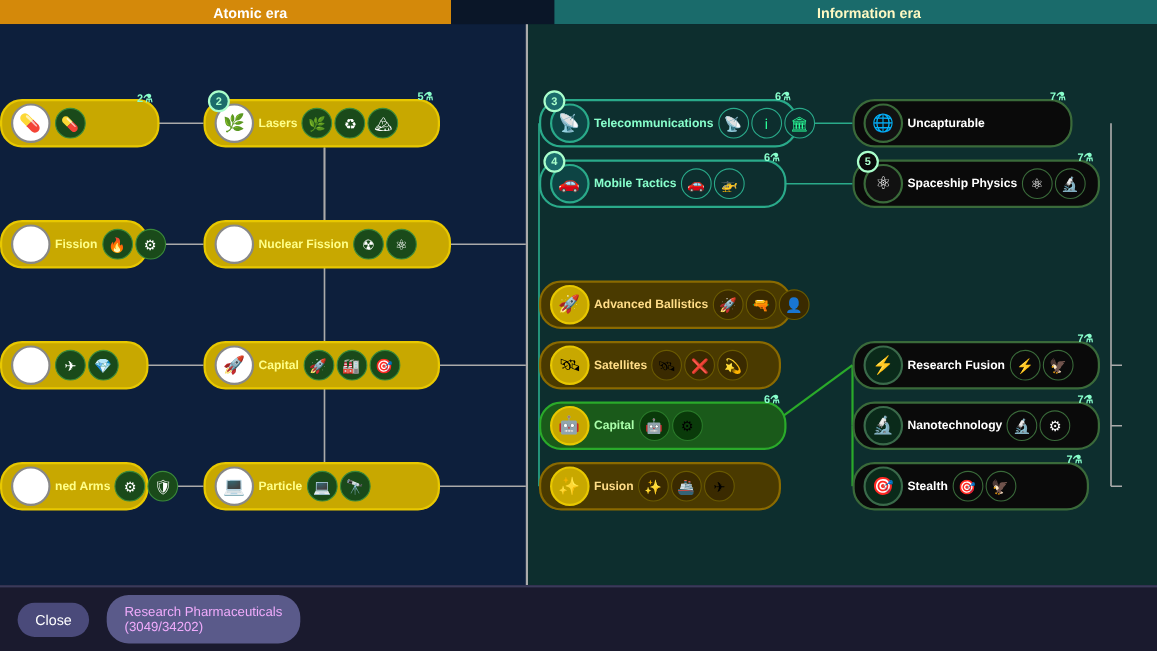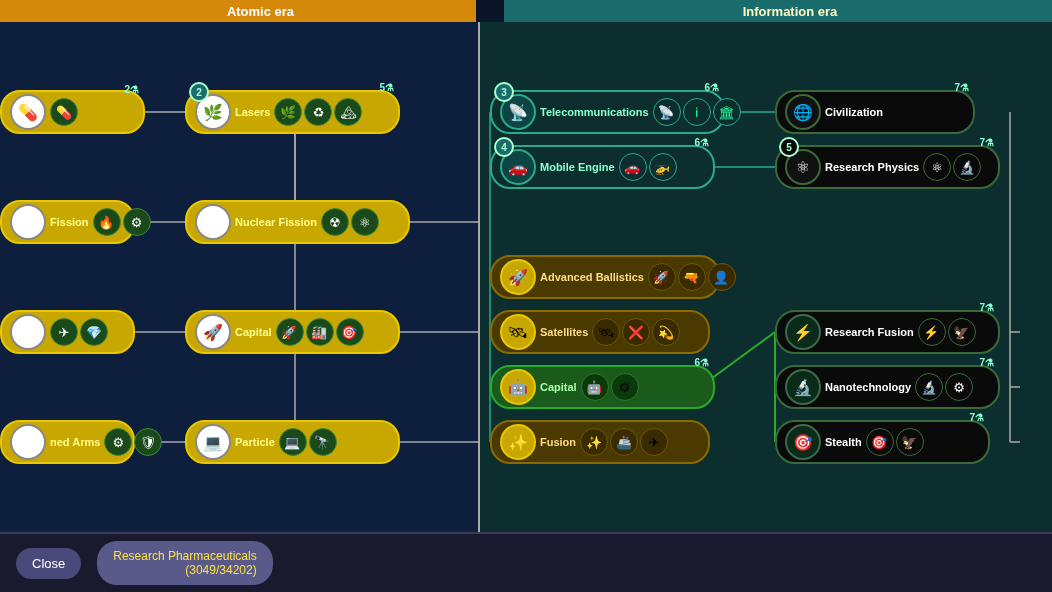--- a/index.html
+++ b/index.html
@@ -18,21 +18,21 @@
       top: 0;
       height: 22px;
       display: flex;
       align-items: center;
       justify-content: center;
       font-size: 13px;
       font-weight: bold;
     }
     .era-atomic {
       left: 0;
-      width: 476px;
+      width: 410px;
       background: #d4890a;
       color: #fff;
       padding-left: 45px;
     }
     .era-info {
       left: 504px;
       width: 572px;
       background: #1a6b6b;
       color: #fef9c3;
     }
@@ -169,27 +169,27 @@
 
     .info-text {
       color: #ddd;
       font-size: 11px;
       flex: 1;
       line-height: 1.4;
     }
 
     .research-btn {
       background: #5a5a8a;
-      color: #fde047;
+      color: #f0abfc;
       border: none;
       border-radius: 20px;
       padding: 8px 16px;
       font-size: 12px;
       cursor: pointer;
-      text-align: right;
+      text-align: left;
       white-space: nowrap;
     }
 
     .tech-node .node-num {
       position: absolute;
       top: -10px;
       left: 2px;
       background: #1a6b6b;
       border: 2px solid #aaffcc;
       border-radius: 50%;
@@ -369,39 +369,39 @@
       <div class="node-icons">
         <div class="icon-sm" style="background:#0d2e2e;border-color:#2aaa8a;">📡</div>
         <div class="icon-sm" style="background:#0d2e2e;border-color:#2aaa8a;">ℹ</div>
         <div class="icon-sm" style="background:#0d2e2e;border-color:#2aaa8a;">🏛</div>
       </div>
       <span class="cost" style="color:#88ffcc;">6⚗</span>
     </div>
 
     <div style="position:absolute;left:295px;top:68px;width:200px;" class="tech-node black-outline">
       <div class="node-circle dark-bg" style="background:#111;border-color:#3a6a3a;">🌐</div>
-      <span class="node-label white-text">Civilization</span>
+      <span class="node-label white-text">Uncapturable</span>
       <span class="cost" style="color:#88ffcc;">7⚗</span>
     </div>
 
     <div style="position:absolute;left:10px;top:123px;width:225px;" class="tech-node teal-outline">
       <span class="node-num" style="background:#1a6b6b;border-color:#aaffcc;color:#aaffcc;">4</span>
       <div class="node-circle dark-bg" style="background:#0d4444;border-color:#2aaa8a;">🚗</div>
-      <span class="node-label teal-text">Mobile Engine</span>
+      <span class="node-label teal-text">Mobile Tactics</span>
       <div class="node-icons">
         <div class="icon-sm" style="background:#0d2e2e;border-color:#2aaa8a;">🚗</div>
         <div class="icon-sm" style="background:#0d2e2e;border-color:#2aaa8a;">🚁</div>
       </div>
       <span class="cost" style="color:#88ffcc;">6⚗</span>
     </div>
 
     <div style="position:absolute;left:295px;top:123px;width:225px;" class="tech-node black-outline">
       <span class="node-num" style="background:#0a0a0a;border-color:#aaffcc;color:#aaffcc;">5</span>
       <div class="node-circle dark-bg" style="background:#111;border-color:#3a6a3a;">⚛</div>
-      <span class="node-label white-text">Research Physics</span>
+      <span class="node-label white-text">Spaceship Physics</span>
       <div class="node-icons">
         <div class="icon-sm" style="background:#0a0a0a;border-color:#3a6a3a;">⚛</div>
         <div class="icon-sm" style="background:#0a0a0a;border-color:#3a6a3a;">🔬</div>
       </div>
       <span class="cost" style="color:#88ffcc;">7⚗</span>
     </div>
 
     <div style="position:absolute;left:10px;top:233px;width:230px;background:#4a3a00;border:2px solid #8a6a00;" class="tech-node">
       <div class="node-circle" style="background:#c8a800;border-color:#e8c800;">🚀</div>
       <span class="node-label" style="color:#ffdd88;">Advanced Ballistics</span>

